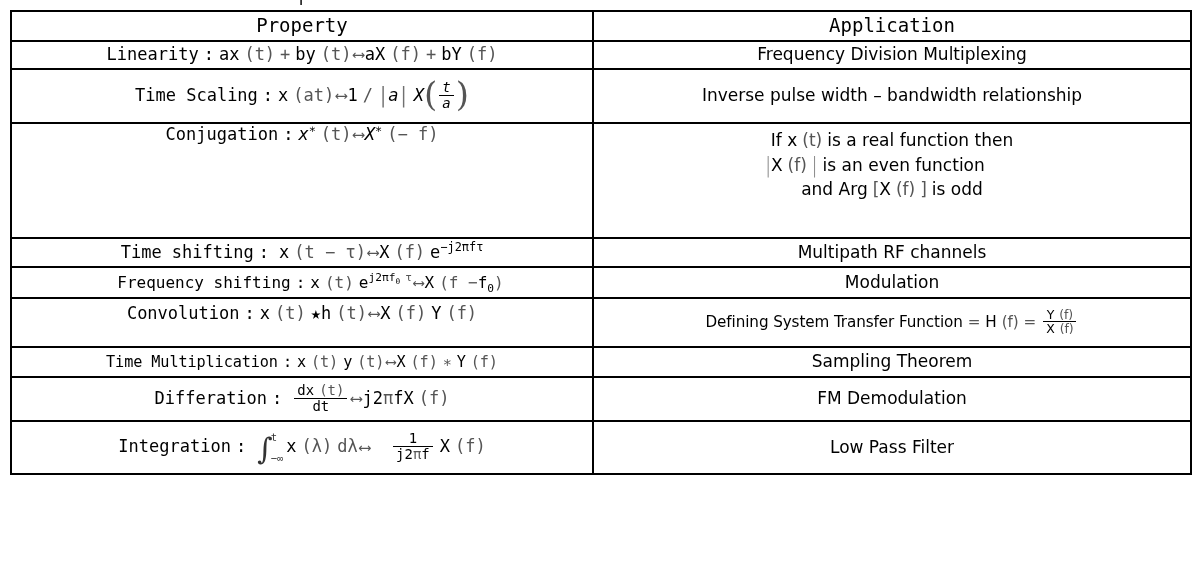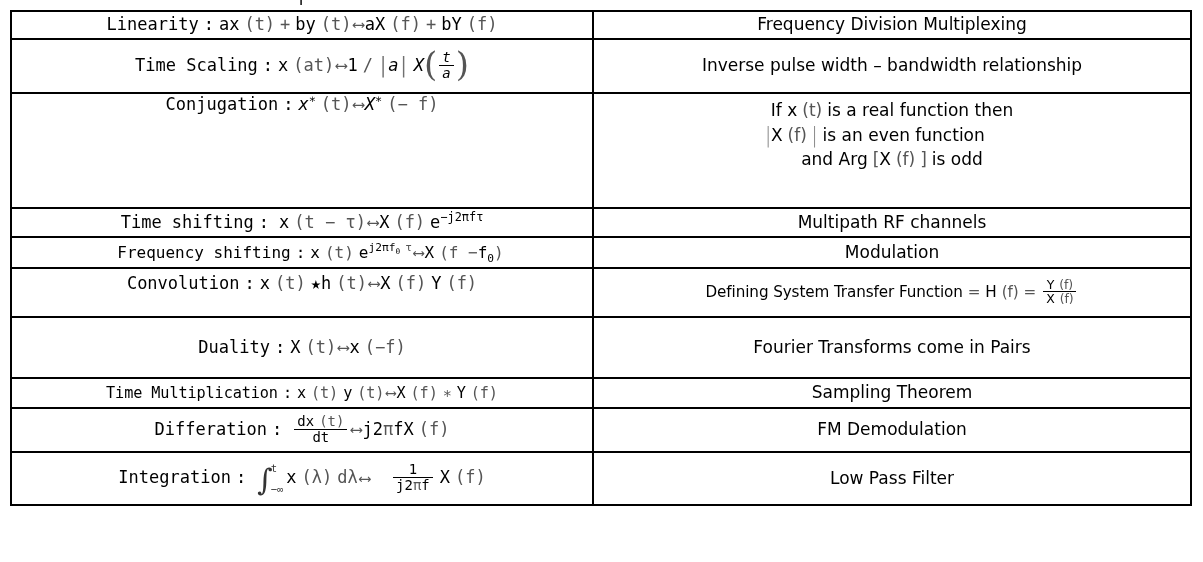--- a/index.html
+++ b/index.html
@@ -171,20 +171,24 @@
 
   <div class="clipped-caption">T</div>
 
   <table class="props">
     <colgroup>
       <col class="c-prop">
       <col class="c-app">
     </colgroup>
     <tbody>
 
+      <tr class="hdr">
+        <td>Property</td>
+        <td>Application</td>
+      </tr>
 
       <tr class="r-linearity">
         <td class="cell prop">
           <span class="nowrapline">
             <span>Linearity</span><span class="sp"></span><span>:</span><span class="sp"></span><span>ax</span><span class="sp"></span><span class="lt">(t)</span><span class="sp"></span><span class="lt">+</span><span class="sp"></span><span>by</span><span class="sp"></span><span class="lt">(t)</span><span class="arrow lt">⟷</span><span>aX</span><span class="sp"></span><span class="lt">(f)</span><span class="sp"></span><span class="lt">+</span><span class="sp"></span><span>bY</span><span class="sp"></span><span class="lt">(f)</span>
           </span>
         </td>
         <td class="cell app">Frequency Division Multiplexing</td>
       </tr>
 
@@ -234,28 +238,20 @@
             <span>Convolution</span><span class="sp"></span><span>:</span><span class="sp"></span><span>x</span><span class="sp"></span><span class="lt">(t)</span><span class="sp"></span><span>★</span><span>h</span><span class="sp"></span><span class="lt">(t)</span><span class="arrow lt">⟷</span><span>X</span><span class="sp"></span><span class="lt">(f)</span><span class="sp"></span><span>Y</span><span class="sp"></span><span class="lt">(f)</span>
           </span>
         </td>
         <td class="cell app tighter">
           <span class="nowrapline">
             <span>Defining System Transfer Function</span><span class="sp"></span><span class="lt">=</span><span class="sp"></span><span>H</span><span class="sp"></span><span class="lt">(f)</span><span class="sp"></span><span class="lt">=</span><span class="sp"></span><span class="frac"><span class="num"><span>Y</span><span class="sp"></span><span class="lt">(f)</span></span><span class="den"><span>X</span><span class="sp"></span><span class="lt">(f)</span></span></span>
           </span>
         </td>
       </tr>
 
-      <tr class="r-duality">
-        <td class="cell prop">
-          <span class="nowrapline">
-            <span>Duality</span><span class="sp"></span><span>:</span><span class="sp"></span><span>X</span><span class="sp"></span><span class="lt">(t)</span><span class="arrow lt">⟷</span><span>x</span><span class="sp"></span><span class="lt">(−f)</span>
-          </span>
-        </td>
-        <td class="cell app">Fourier Transforms come in Pairs</td>
-      </tr>
 
       <tr class="r-timemult">
         <td class="cell prop tighter">
           <span class="nowrapline">
             <span>Time Multiplication</span><span class="sp"></span><span>:</span><span class="sp"></span><span>x</span><span class="sp"></span><span class="lt">(t)</span><span class="sp"></span><span>y</span><span class="sp"></span><span class="lt">(t)</span><span class="arrow lt">⟷</span><span>X</span><span class="sp"></span><span class="lt">(f)</span><span class="sp"></span><span class="lt">∗</span><span class="sp"></span><span>Y</span><span class="sp"></span><span class="lt">(f)</span>
           </span>
         </td>
         <td class="cell app">Sampling Theorem</td>
       </tr>
 

